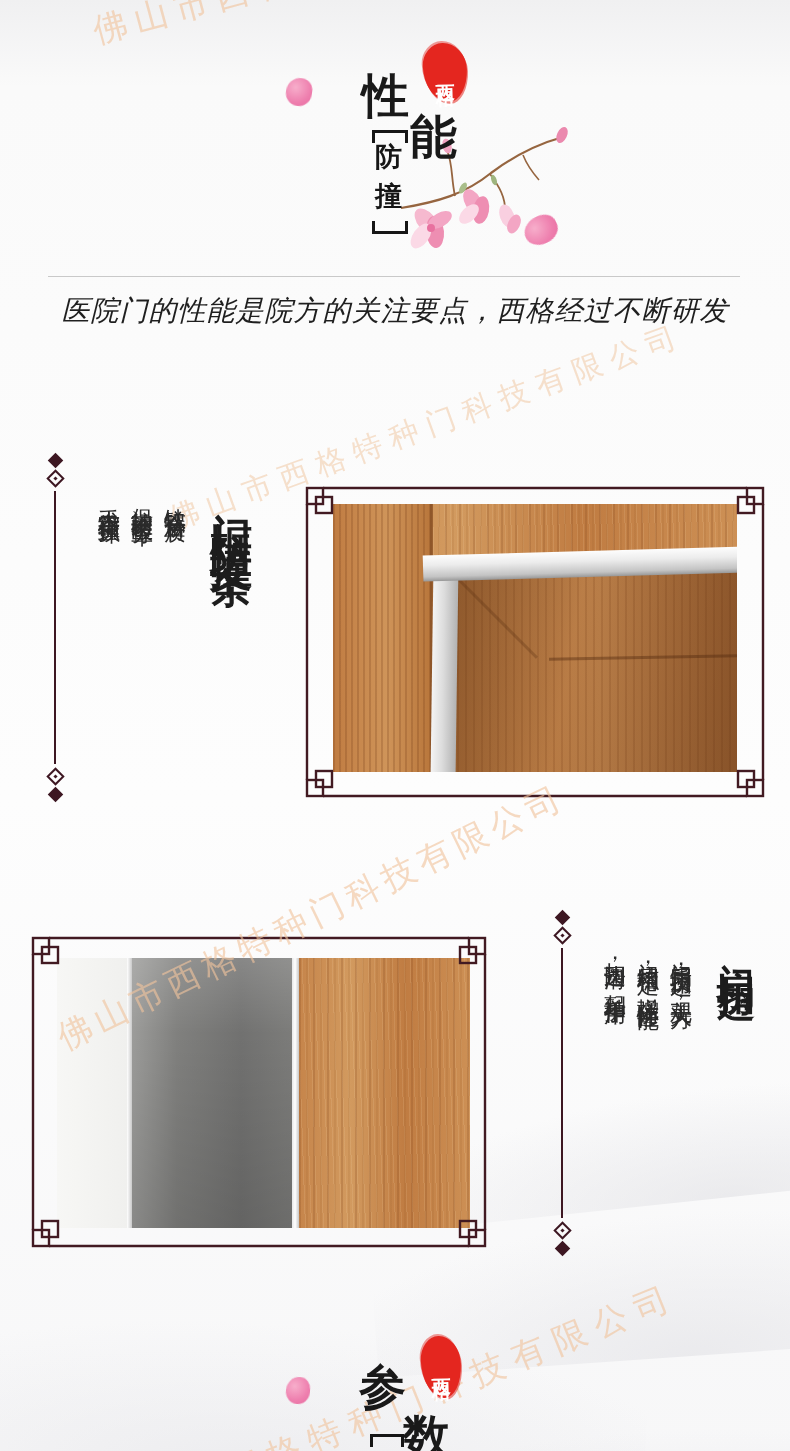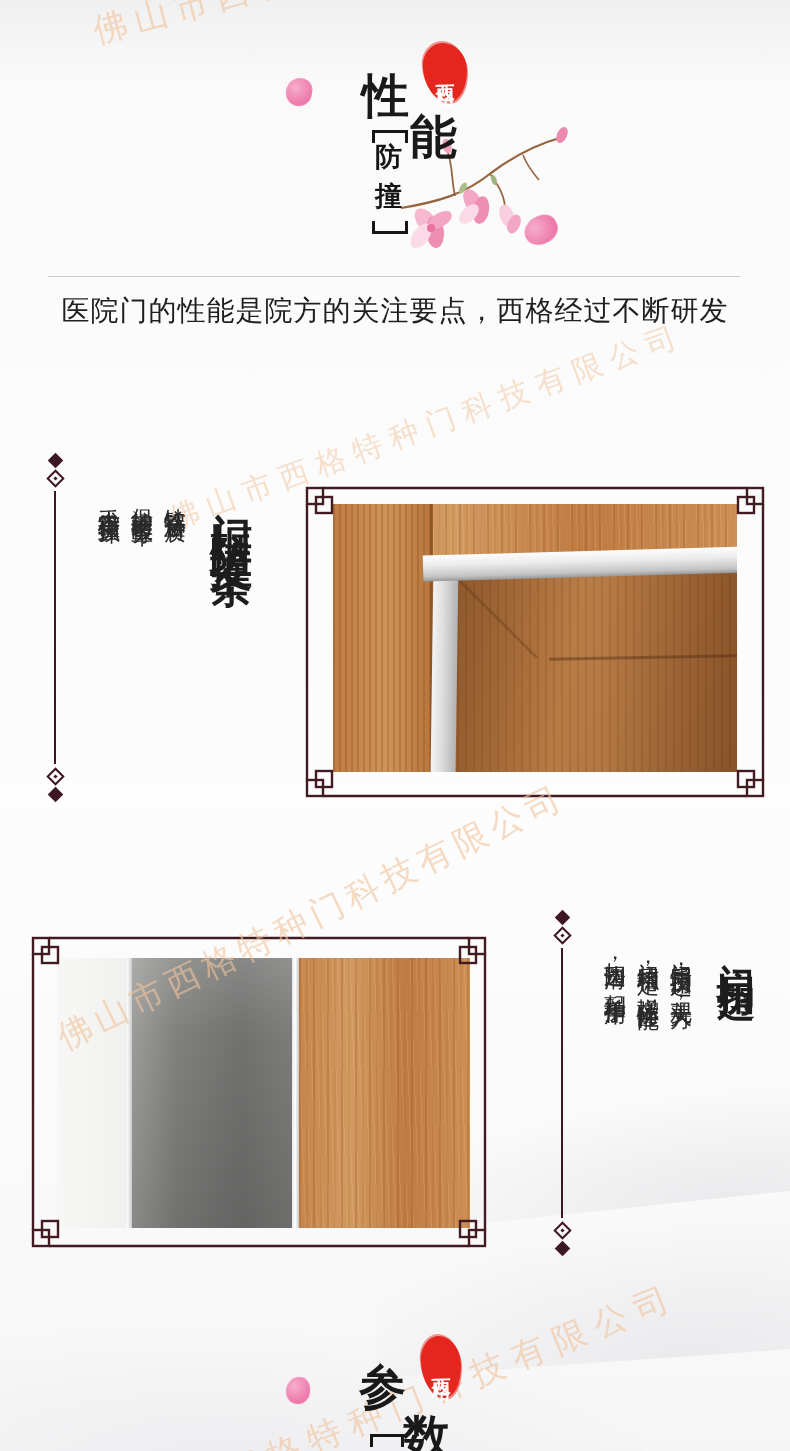--- a/index.html
+++ b/index.html
@@ -40,21 +40,21 @@
   .seal span{writing-mode:vertical-rl;text-orientation:upright;font-size:19px;font-weight:700;letter-spacing:3px;line-height:1;}
   
   .bigchar{position:absolute;font-size:47px;font-weight:600;color:#191919;line-height:1;z-index:10;}
   .vbr{position:absolute;width:30px;height:10px;z-index:10;}
   .vbr-top{border-top:3px solid #161616;border-left:3px solid #161616;border-right:3px solid #161616;}
   .vbr-bottom{border-bottom:3px solid #161616;border-left:3px solid #161616;border-right:3px solid #161616;}
   .subchar{position:absolute;font-size:27px;font-weight:600;color:#161616;line-height:1;z-index:10;}
   
   .divider{position:absolute;left:48px;top:276px;width:692px;height:1px;background:#c9c9c9;z-index:10;}
   .intro{position:absolute;left:45px;top:289px;width:700px;text-align:center;z-index:10;
-    font-size:28px;letter-spacing:1px;line-height:43px;color:#1f1f1f;}
+    font-size:28px;letter-spacing:1px;line-height:43px;color:#1f1f1f;font-style:italic;}
   
   .orn{position:absolute;width:16px;display:flex;flex-direction:column;align-items:center;gap:6px;z-index:10;}
   .dia-fill{width:11px;height:11px;background:#3d1722;transform:rotate(45deg);flex:0 0 auto;}
   .dia-hollow{width:9px;height:9px;border:2px solid #3d1722;transform:rotate(45deg);position:relative;flex:0 0 auto;}
   .dia-hollow::after{content:"";position:absolute;left:3px;top:3px;width:3px;height:3px;background:#3d1722;}
   .orn-line{flex:1 1 auto;width:2px;background:#3d1722;}
   
   .vblock{position:absolute;writing-mode:vertical-rl;text-orientation:mixed;color:#262626;z-index:10;}
   .vtitle{font-weight:600;color:#1d1d1d;}
   .s1 .vtitle{font-size:42px;letter-spacing:11px;line-height:54px;margin-left:12px;}

